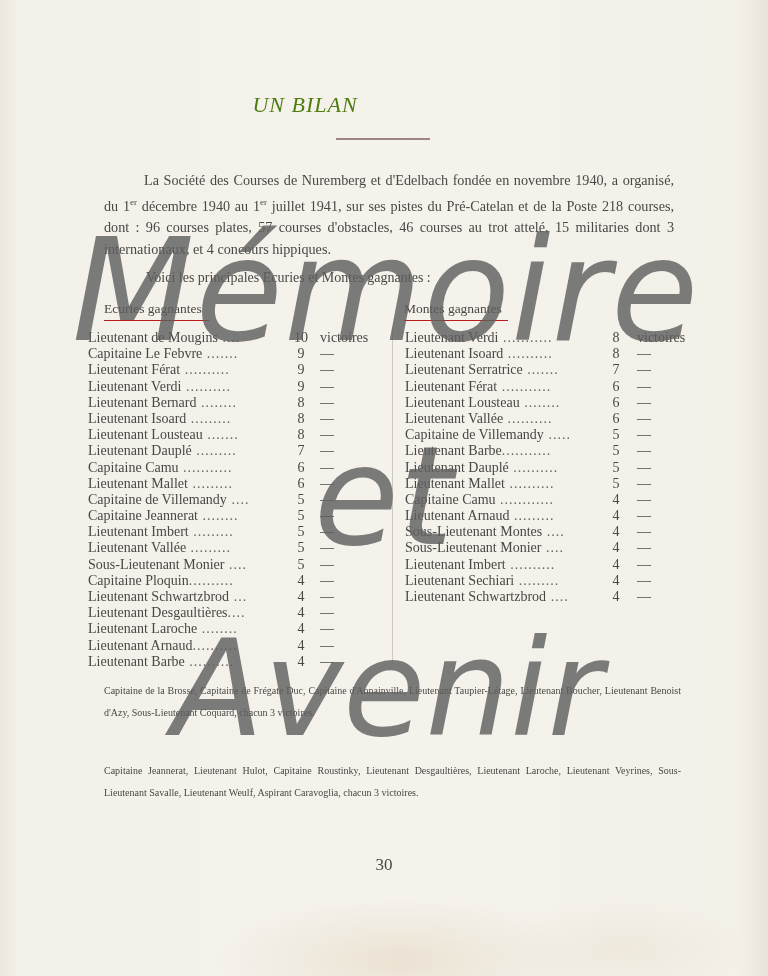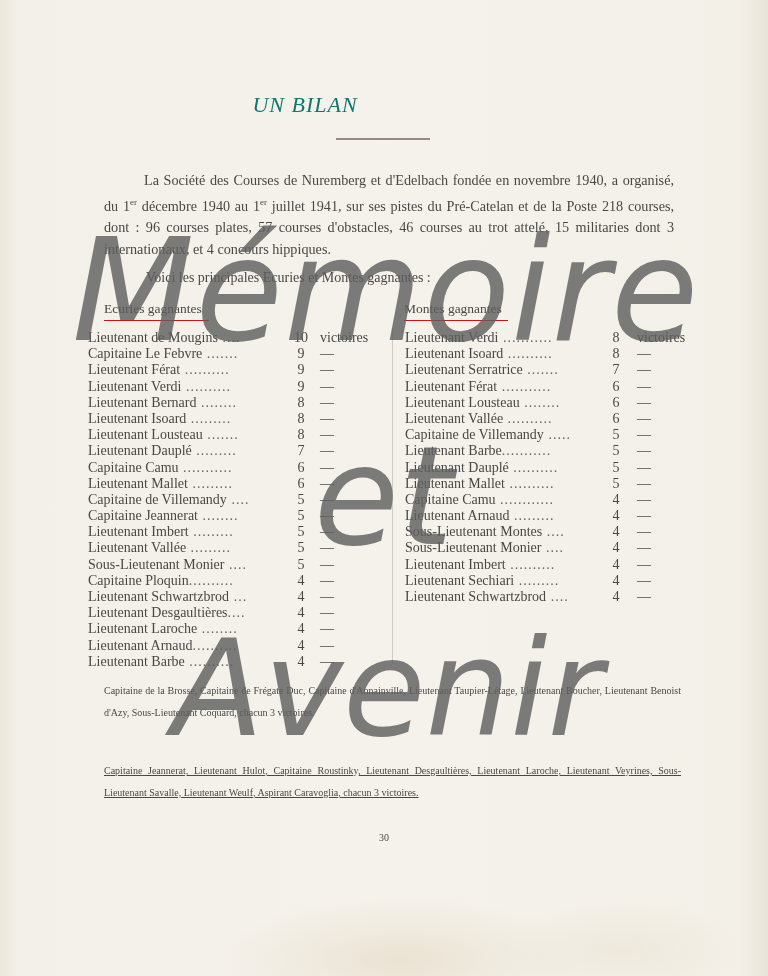--- a/index.html
+++ b/index.html
@@ -12,21 +12,21 @@
     .page-bg {
       position: absolute; inset: 0;
       background:
         radial-gradient(ellipse 260px 90px at 400px 960px, rgba(226,214,190,0.55), rgba(226,214,190,0) 70%),
         radial-gradient(ellipse 180px 70px at 620px 950px, rgba(230,220,200,0.4), rgba(230,220,200,0) 70%),
         linear-gradient(90deg, #ece7dc 0px, #f3f0e9 18px, #f5f2ec 50%, #f3f0e8 740px, #e9e4d8 768px);
     }
     .title {
       position: absolute; left: 0; width: 610px; top: 92px;
       text-align: center; font-style: italic; font-size: 22px; letter-spacing: 1px;
-      color: #0f766e;
+      color: #4d7c0f;
     }
     .title-rule {
       position: absolute; left: 336px; top: 138px; width: 94px; height: 2px;
       background: #9a8785;
     }
     .intro {
       position: absolute; left: 104px; top: 170px; width: 570px;
       font-size: 14.2px; line-height: 21.6px; text-align: justify;
       text-indent: 40px;
     }
@@ -52,24 +52,24 @@
     .row .dots { color: #6b6865; letter-spacing: 1px; }
     .list.left .count { position: absolute; left: 205px; width: 16px; text-align: center; }
     .list.left .unit { position: absolute; left: 232px; }
     .list.right .count { position: absolute; left: 203px; width: 16px; text-align: center; }
     .list.right .unit { position: absolute; left: 232px; }
     .para {
       position: absolute; left: 104px; width: 577px;
       font-size: 10px; line-height: 21.6px; text-align: justify;
     }
     .para.p1 { top: 680px; }
-    .para.p2 { top: 760px; text-decoration: underline; }
+    .para.p2 { top: 760px; }
     .page-number {
-      position: absolute; left: 0; width: 768px; top: 832px;
-      text-align: center; font-size: 10px;
+      position: absolute; left: 0; width: 768px; top: 855px;
+      text-align: center; font-size: 17px;
     }
     .watermark {
       position: absolute; font-family: "DejaVu Sans", "Liberation Sans", sans-serif;
       font-style: italic; color: rgba(95,95,95,0.82); line-height: 1;
       pointer-events: none; white-space: nowrap;
     }
     .wm1 { left: 72px; top: 220px; font-size: 142px; letter-spacing: 1px; }
     .wm2 { left: 314px; top: 428px; font-size: 138px; }
     .wm3 { left: 172px; top: 622px; font-size: 134px; }
   </style>

